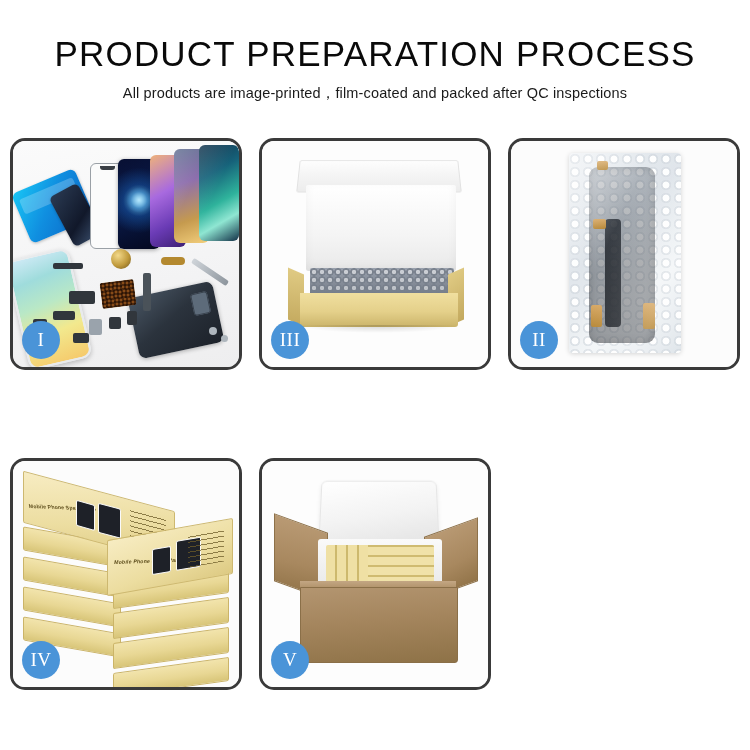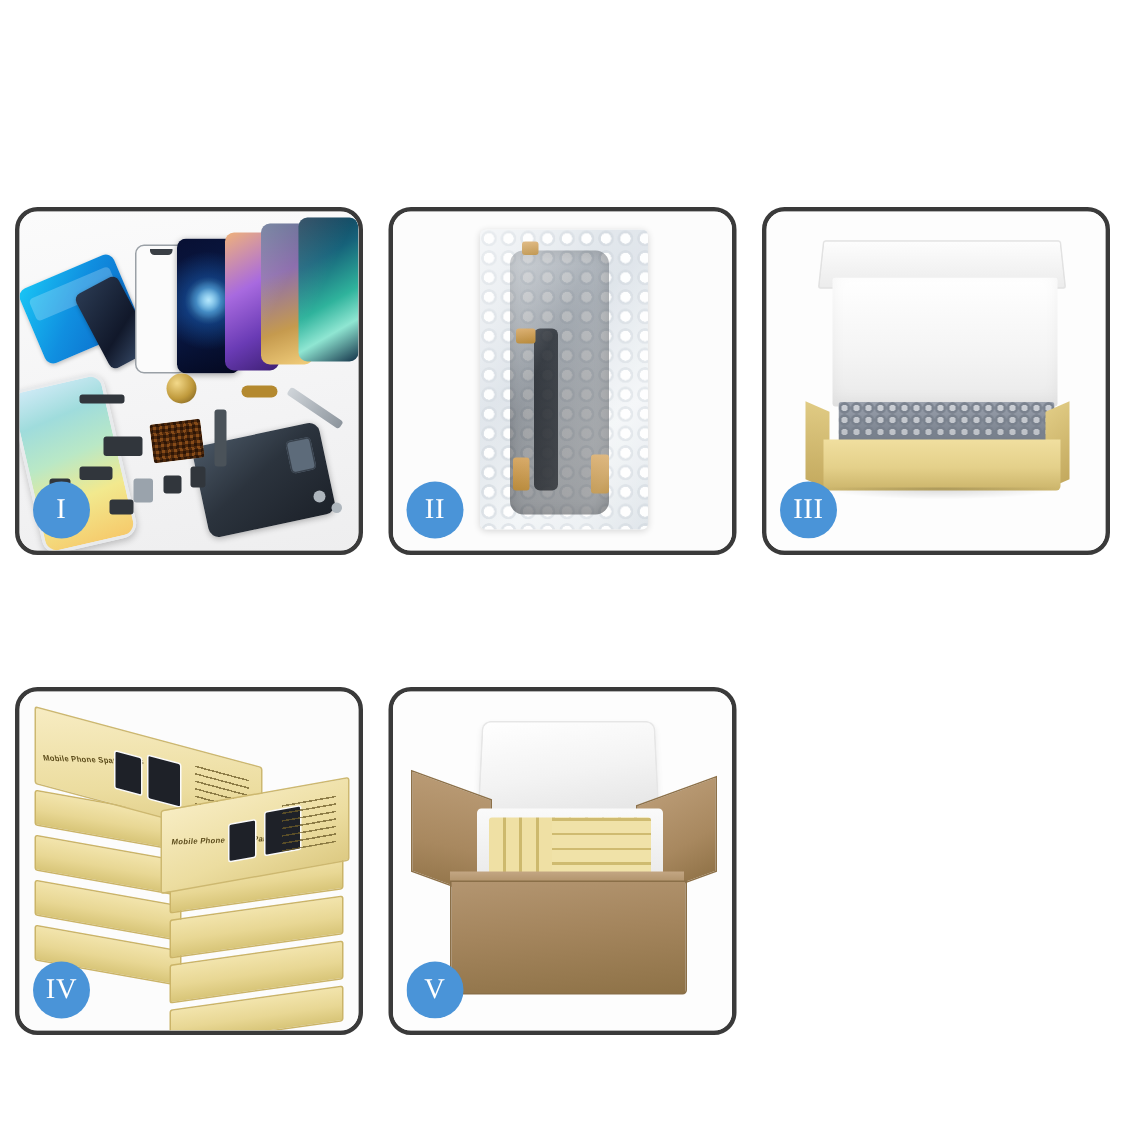--- a/index.html
+++ b/index.html
@@ -431,20 +431,22 @@
   }
   .c6-tab.t1 { left: 44px; top: 78px;  width: 16px; height: 14px; }
   .c6-tab.t2 { left: 46px; top: 152px; width: 17px; height: 14px; }
 </style>
 </head>
 <body>
 
 <div class="page">
 
   <div class="header">
+    <div class="title">PRODUCT PREPARATION PROCESS</div>
+    <div class="subtitle">All products are image-printed，film-coated and packed after QC inspections</div>
   </div>
 
   <div class="grid">
 
     <div class="card">
       <div class="card-media p1">
         <div class="scr scr-a"></div>
         <div class="scr scr-b"></div>
         <div class="scr scr-front"></div>
         <div class="scr scr-main"></div>
@@ -466,48 +468,48 @@
         <div class="pt h"></div>
         <div class="pt i"></div>
         <div class="pt j"></div>
         <div class="pt k"></div>
         <div class="pt l"></div>
       </div>
       <div class="badge">I</div>
     </div>
 
     <div class="card">
+      <div class="card-media p3">
+        <div class="b3-lid"></div>
+        <div class="b3-lid-inner"></div>
+        <div class="b3-bubble"></div>
+        <div class="b3-left"></div>
+        <div class="b3-right"></div>
+        <div class="b3-front"></div>
+        <div class="b3-shadow"></div>
+      </div>
+      <div class="badge">III</div>
+    </div>
+
+    <div class="card">
       <div class="card-media p2">
         <div class="bubble-pack">
           <div class="bp-item"></div>
           <div class="bp-flex"></div>
           <div class="bp-tape t1"></div>
           <div class="bp-tape t2"></div>
           <div class="bp-tape t3"></div>
           <div class="bp-tape t4"></div>
           <div class="bp-gloss"></div>
         </div>
       </div>
       <div class="badge">II</div>
     </div>
 
     <div class="card">
-      <div class="card-media p3">
-        <div class="b3-lid"></div>
-        <div class="b3-lid-inner"></div>
-        <div class="b3-bubble"></div>
-        <div class="b3-left"></div>
-        <div class="b3-right"></div>
-        <div class="b3-front"></div>
-        <div class="b3-shadow"></div>
-      </div>
-      <div class="badge">III</div>
-    </div>
-
-    <div class="card">
       <div class="card-media p4">
         <div class="stack">
           <div class="sbox l1"></div>
           <div class="sbox l2"></div>
           <div class="sbox l3"></div>
           <div class="sbox l4"></div>
           <div class="sbox r1"></div>
           <div class="sbox r2"></div>
           <div class="sbox r3"></div>
           <div class="sbox r4"></div>

